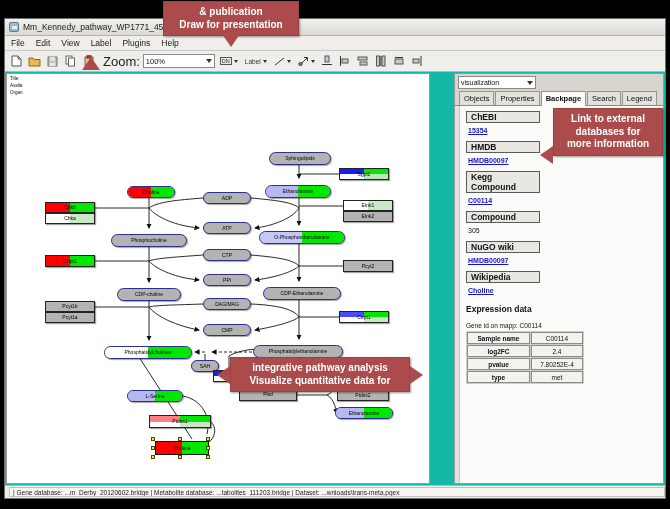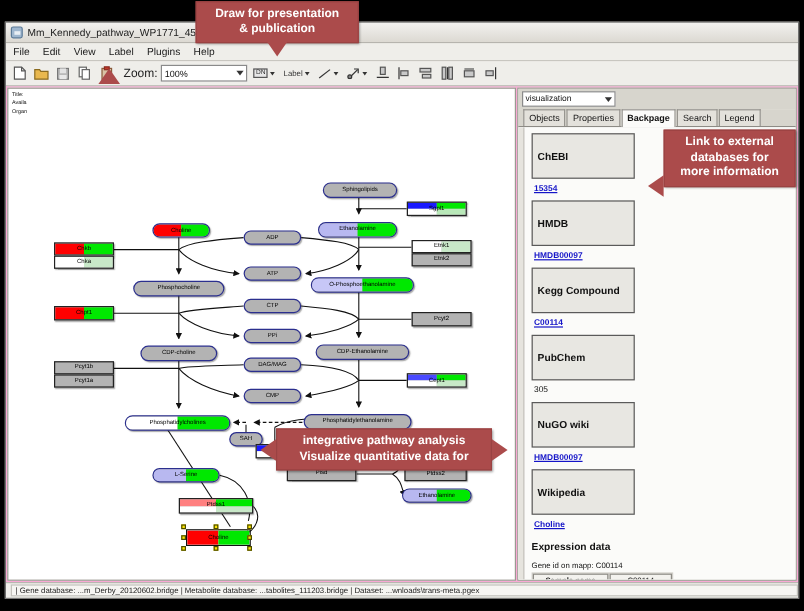--- a/index.html
+++ b/index.html
@@ -62,41 +62,42 @@
     border-bottom: 1px solid #b9b7b1;
     display: flex; align-items: center;
     padding-left: 4px; gap: 3px;
     font-size: 8px;
   }
   .tb-btn {
     width: 15px; height: 15px;
     display: flex; align-items: center; justify-content: center;
     color: #3a3a3a;
   }
-  .tb-label { font-size: 10px; color: #222; margin-left: 4px; }
+  .tb-label { font-size: 13px; color: #222; margin-left: 4px; }
   .tb-combo {
     height: 14px; width: 72px;
     background: #fff; border: 1px solid #8a8a8a;
     display: flex; align-items: center; justify-content: space-between;
     padding: 0 2px; font-size: 7.5px; color: #111;
   }
   .caret { width:0;height:0;border-left:3px solid transparent;border-right:3px solid transparent;border-top:4px solid #333; }
   .tb-small-combo {
     height: 14px;
     display: flex; align-items: center; gap: 2px;
     padding: 0 2px;
     font-size: 6.5px; color: #333;
   }
   .tb-small-combo .caret { border-top-width:3px; border-left-width:2.5px; border-right-width:2.5px;}
   
   #main {
     flex: 1;
     display: flex;
     min-height: 0;
-    background: #f9a8d4;
+    background: #14b8a6;
+    gap: 23px;
   }
   
   #canvas-wrap {
     position: relative;
     width: 424px;
     background: #ffffff;
     border: 1px solid #9b9992;
     margin: 1px;
     overflow: hidden;
   }
@@ -196,22 +197,22 @@
     padding: 5px 6px 2px 6px;
     font-size: 7.5px;
     color: #111;
     overflow: hidden;
   }
   .db-header {
     border: 1px solid #5a5a5a;
     background: #e8e7e2;
     font-weight: bold;
     font-size: 8.5px;
-    padding: 13px 4px;
-    width: 86px;
+    padding: 0 4px;
+    width: 74px;
     margin-top: 6px;
     margin-bottom: 3px;
   }
   .db-header.first { margin-top: 0; }
   .db-link {
     color: #1414c8;
     text-decoration: underline;
     font-size: 7px;
     font-weight: bold;
     margin-left: 2px;
@@ -700,21 +701,21 @@
 
             <div class="db-header first">ChEBI</div>
             <a class="db-link" href="#">15354</a>
 
             <div class="db-header">HMDB</div>
             <a class="db-link" href="#">HMDB00097</a>
 
             <div class="db-header">Kegg Compound</div>
             <a class="db-link" href="#">C00114</a>
 
-            <div class="db-header">PubChem</div>
+            <div class="db-header">Compound</div>
             <span class="db-plain">305</span>
 
             <div class="db-header">NuGO wiki</div>
             <a class="db-link" href="#">HMDB00097</a>
 
             <div class="db-header">Wikipedia</div>
             <a class="db-link" href="#">Choline</a>
 
             <div class="expr-title">Expression data</div>
             <div class="gene-id-line">Gene id on mapp: C00114</div>
@@ -746,22 +747,22 @@
 
     </div>
 
     <div id="statusbar">
       <div id="status-inner">| Gene database: ...m_Derby_20120602.bridge | Metabolite database: ...tabolites_111203.bridge | Dataset: ...wnloads\trans-meta.pgex</div>
     </div>
 
   </div>
 
   <div class="callout" style="left:163px;top:1px;width:136px;">
+    <div>&amp; publication</div>
     <div>Draw for presentation</div>
-    <div>&amp; publication</div>
   </div>
   <div class="arrow-down" style="left:222px;top:34px;"></div>
 
   <div class="arrow-up" style="left:82px;top:57px;"></div>
 
   <div class="callout" style="left:553px;top:108px;width:110px;">
     <div>Link  to external</div>
     <div>databases  for</div>
     <div>more information</div>
   </div>

